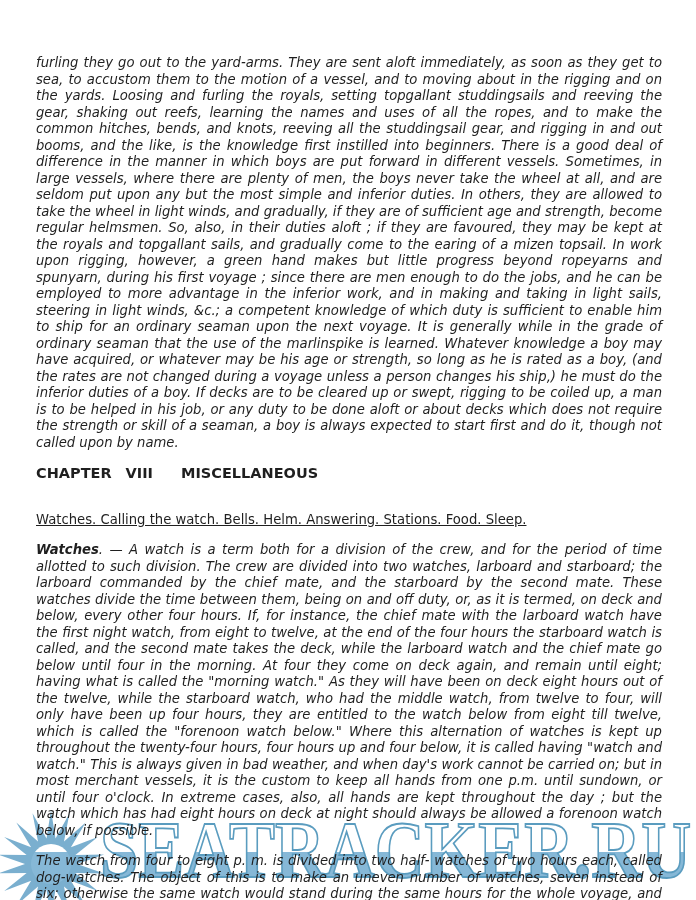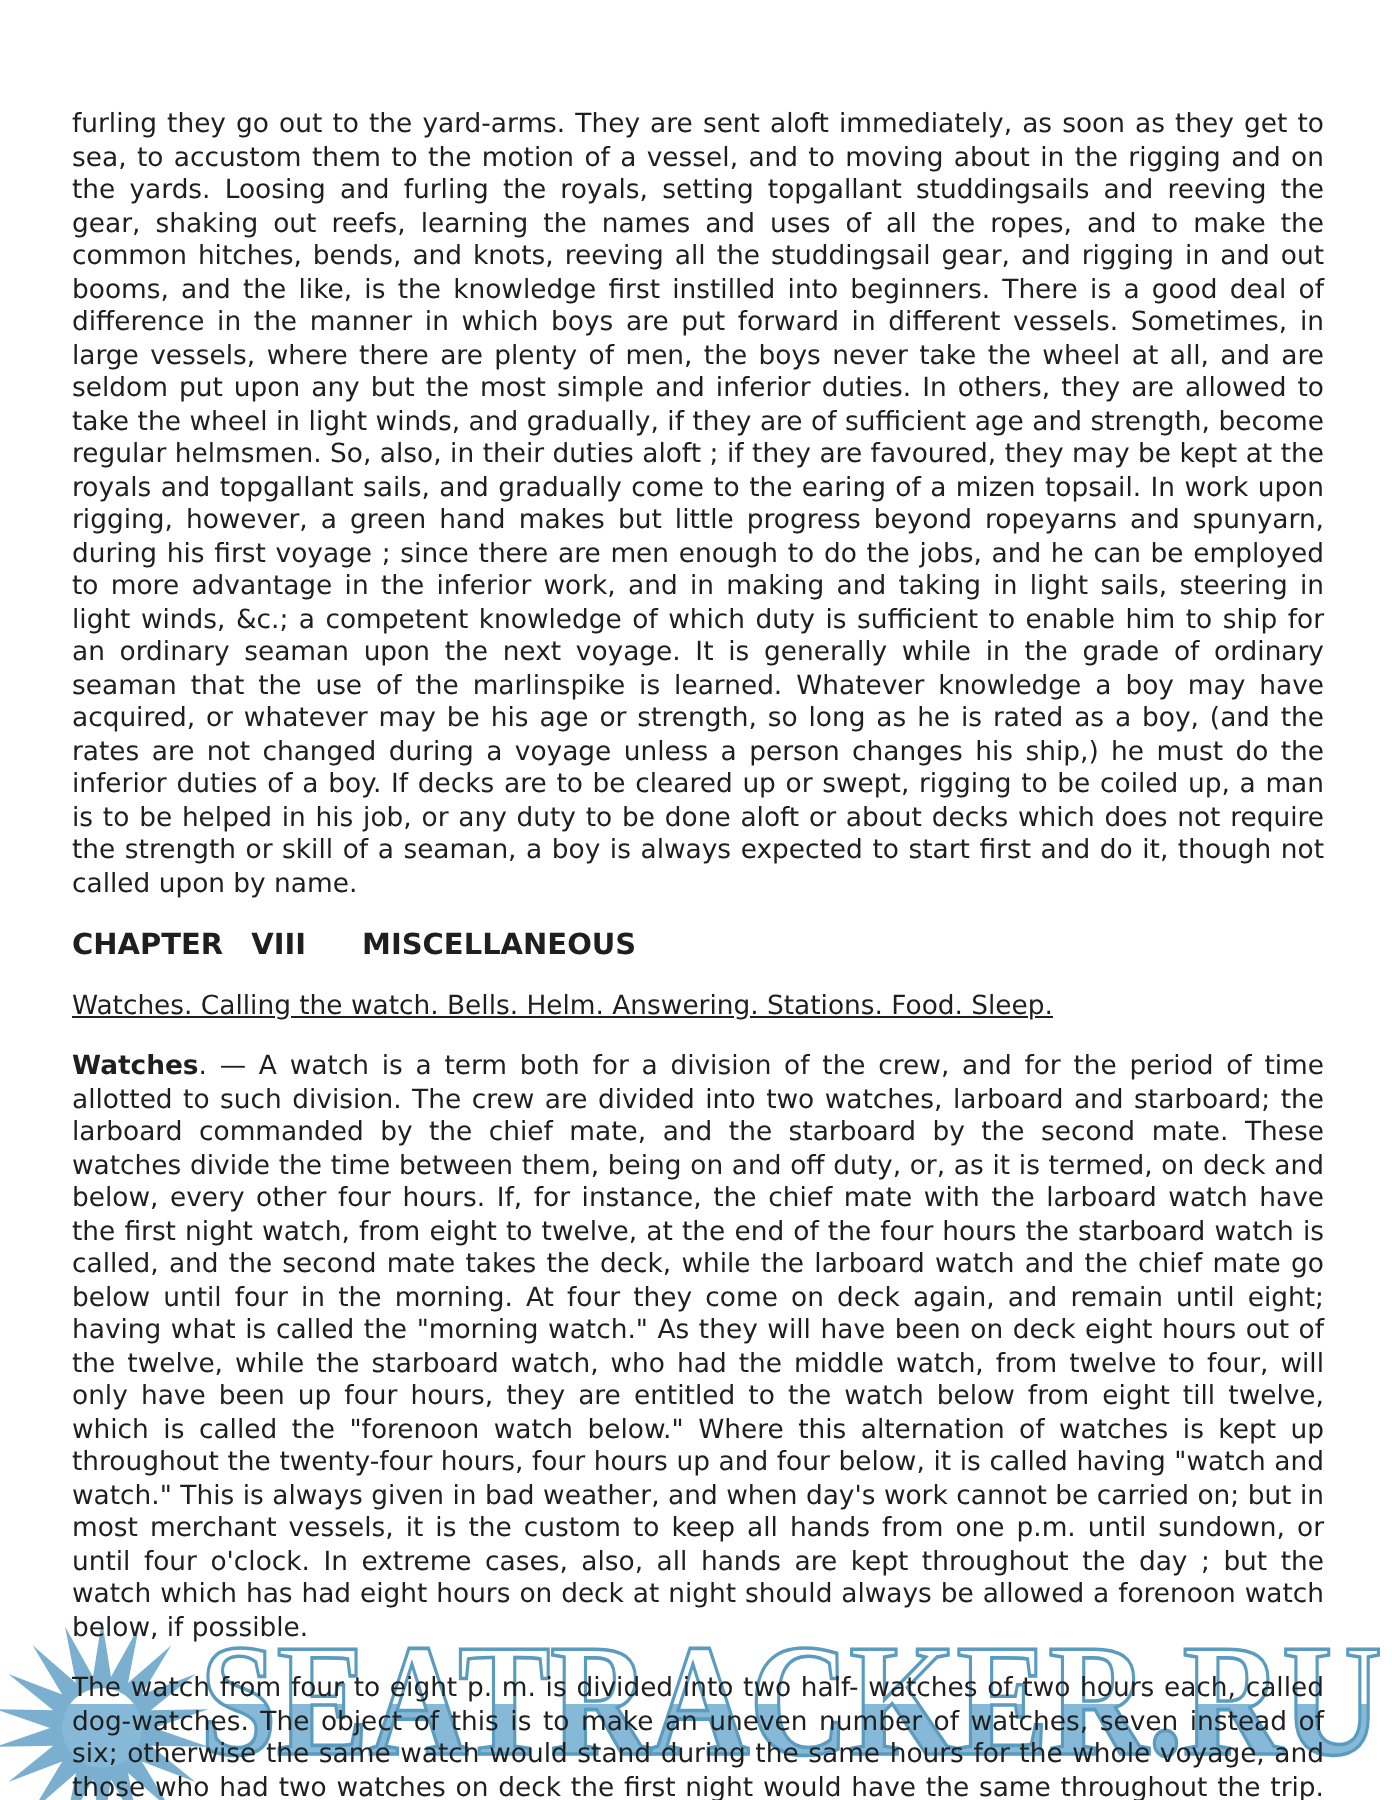--- a/index.html
+++ b/index.html
@@ -12,23 +12,23 @@
     color:#1f1f1f;
   }
   .content{
     position:absolute;
     left:36px;right:34px;top:55px;
     z-index:1;
     font-size:13.2px;
     line-height:16.5px;
     text-align:justify;
   }
-  .para{margin:0 0 14px 0;}
+  .para{margin:0 0 14px 0;font-style:italic;}
   .chapter-heading{
-    margin:2px 0 14px 0;
+    margin:2px 0 30px 0;
     font-weight:bold;
     font-size:14.5px;
     text-align:left;
   }
   .chapter-heading .hspace1{margin-right:14px;}
   .chapter-heading .hspace2{margin-right:28px;}
   .subtitle{margin:0 0 14px 0;text-align:left;text-decoration:underline;}
   .lead-word{font-weight:bold;margin-top:40px;}
   .page-number{
     position:absolute;

